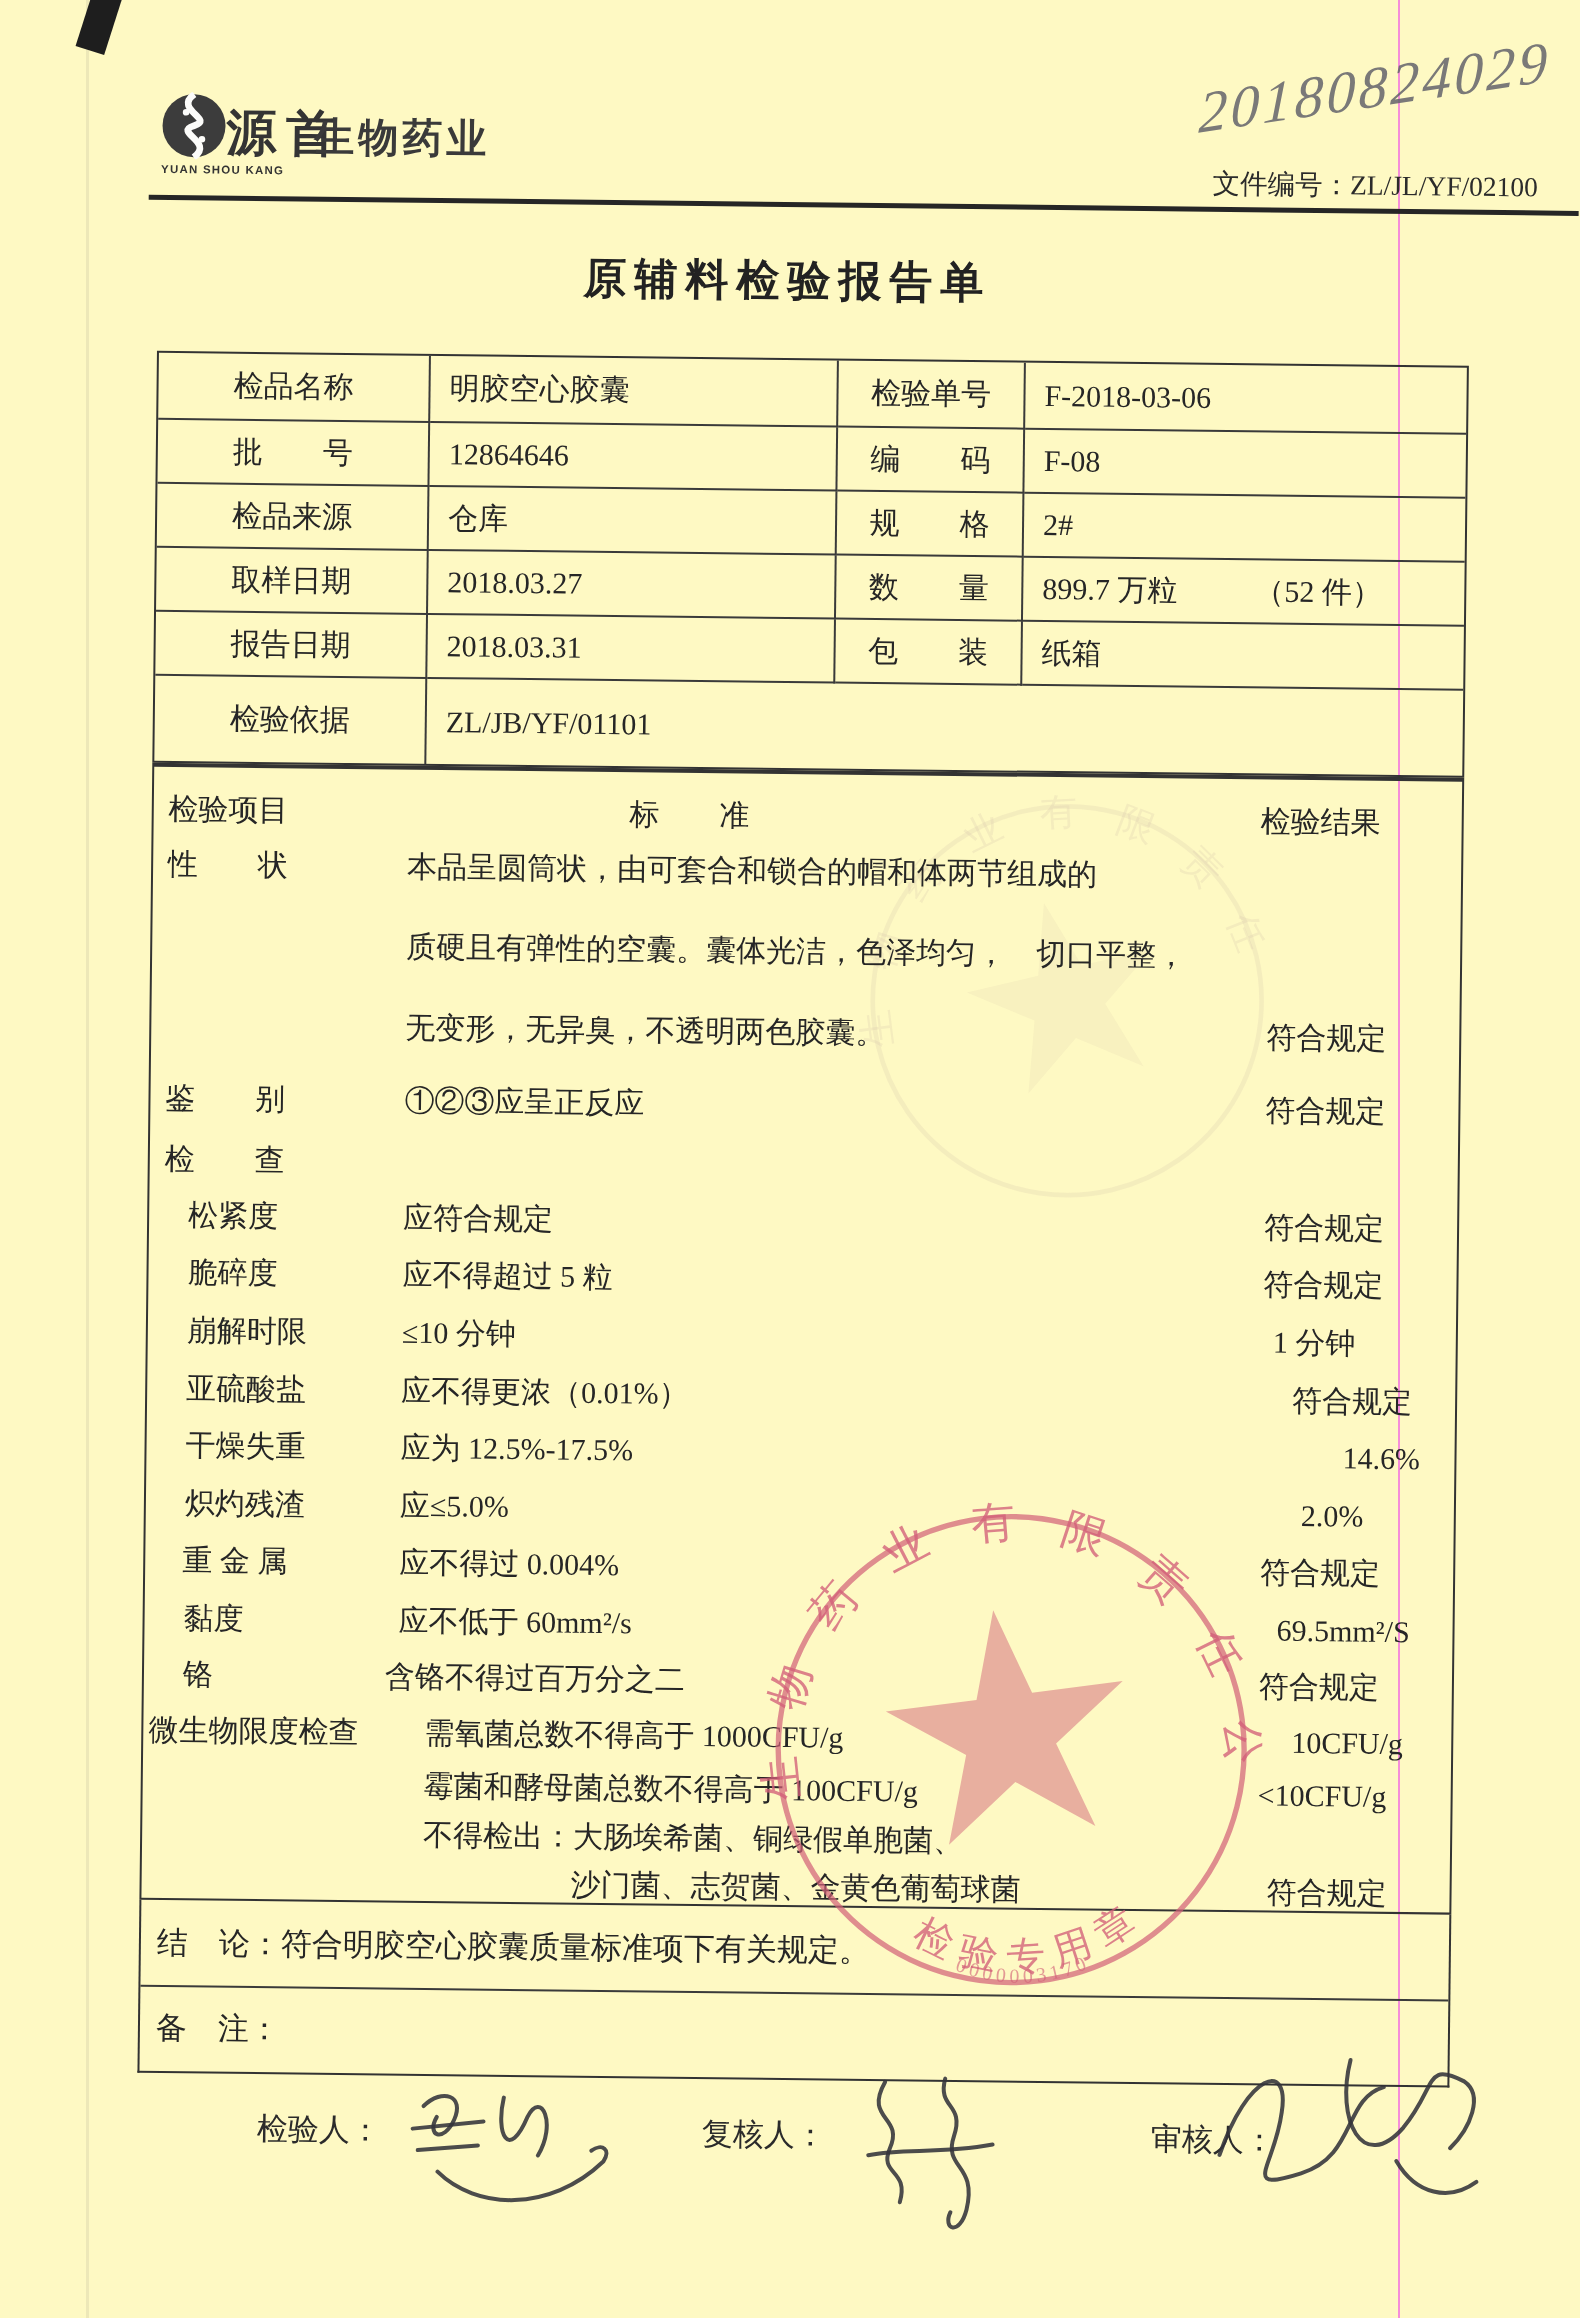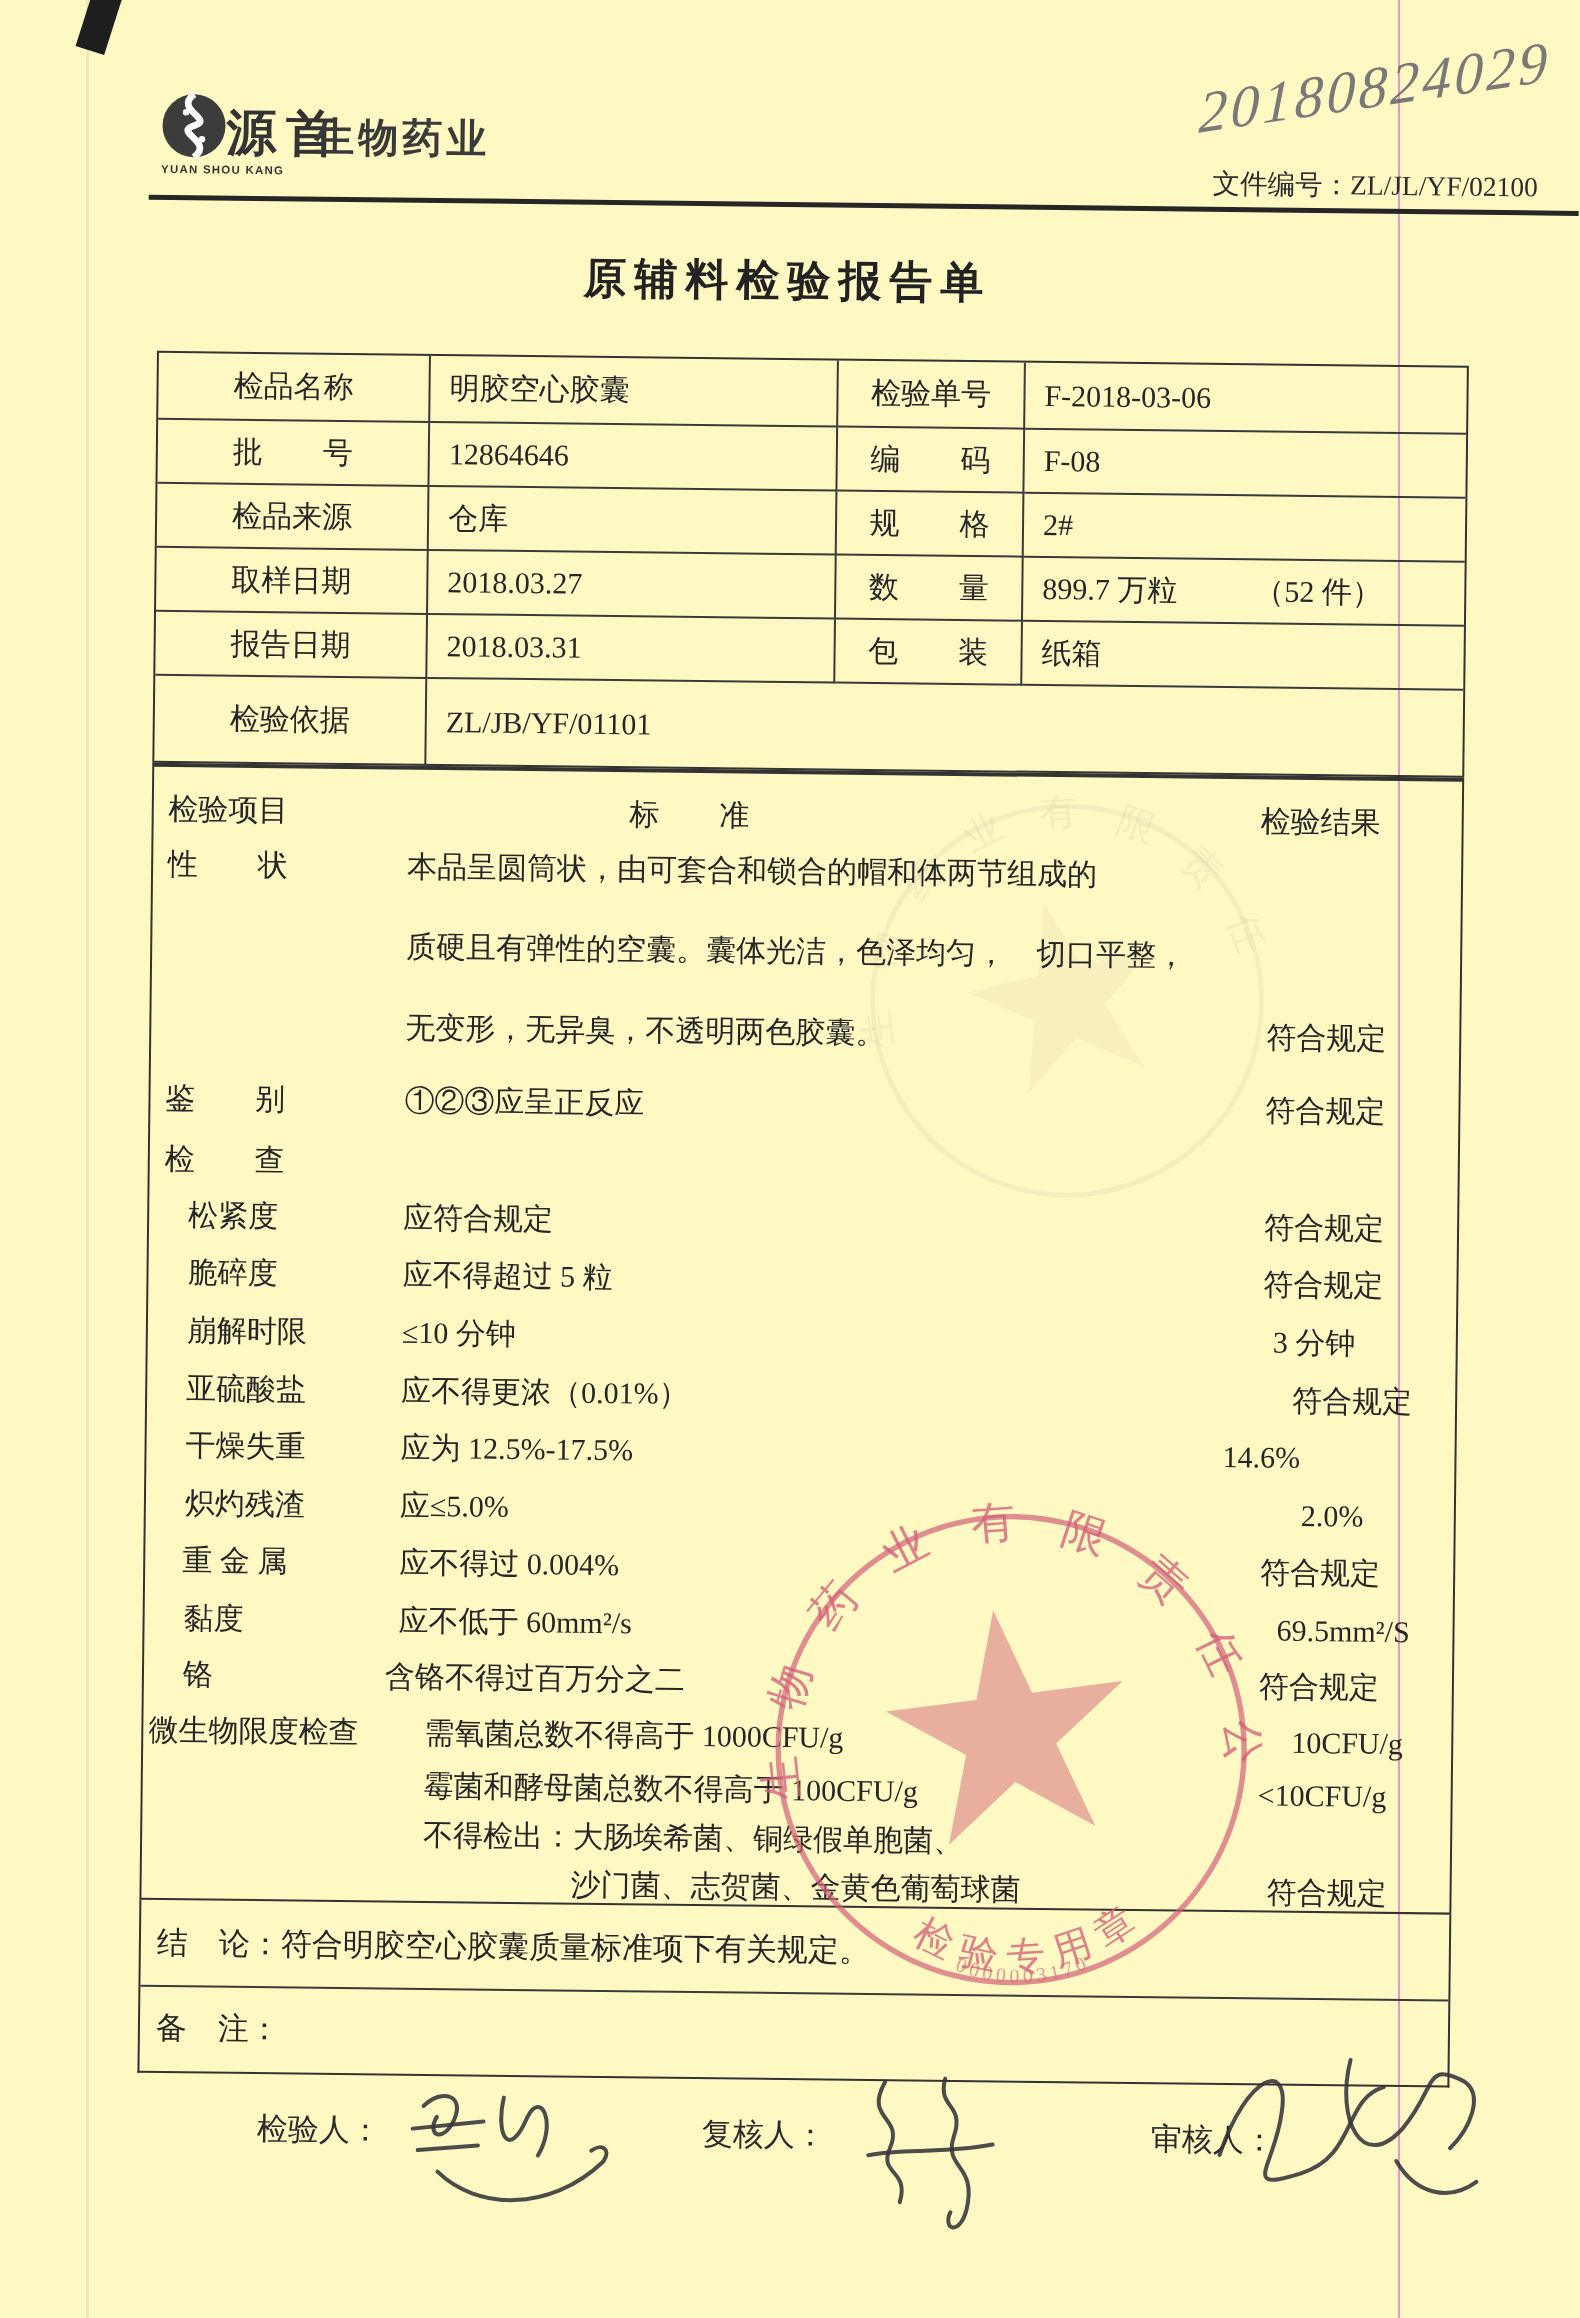--- a/index.html
+++ b/index.html
@@ -171,31 +171,31 @@
         <span style="left:1115px;">符合规定</span>
       </div>
       <div class="rrow" style="top:483px;">
         <span style="left:39px;">脆碎度</span>
         <span style="left:254px;">应不得超过 5 粒</span>
         <span style="left:1115px;">符合规定</span>
       </div>
       <div class="rrow" style="top:541px;">
         <span style="left:39px;">崩解时限</span>
         <span style="left:254px;">≤10 分钟</span>
-        <span style="left:1125px;">3 分钟</span>
+        <span style="left:1125px;">1 分钟</span>
       </div>
       <div class="rrow" style="top:599px;">
         <span style="left:39px;">亚硫酸盐</span>
         <span style="left:254px;">应不得更浓（0.01%）</span>
         <span style="left:1145px;">符合规定</span>
       </div>
       <div class="rrow" style="top:656px;">
         <span style="left:39px;">干燥失重</span>
         <span style="left:254px;">应为 12.5%-17.5%</span>
-        <span style="left:1076px;">14.6%</span>
+        <span style="left:1196px;">14.6%</span>
       </div>
       <div class="rrow" style="top:714px;">
         <span style="left:39px;">炽灼残渣</span>
         <span style="left:254px;">应≤5.0%</span>
         <span style="left:1155px;">2.0%</span>
       </div>
       <div class="rrow" style="top:771px;">
         <span style="left:37px;">重 金 属</span>
         <span style="left:254px;">应不得过 0.004%</span>
         <span style="left:1115px;">符合规定</span>

